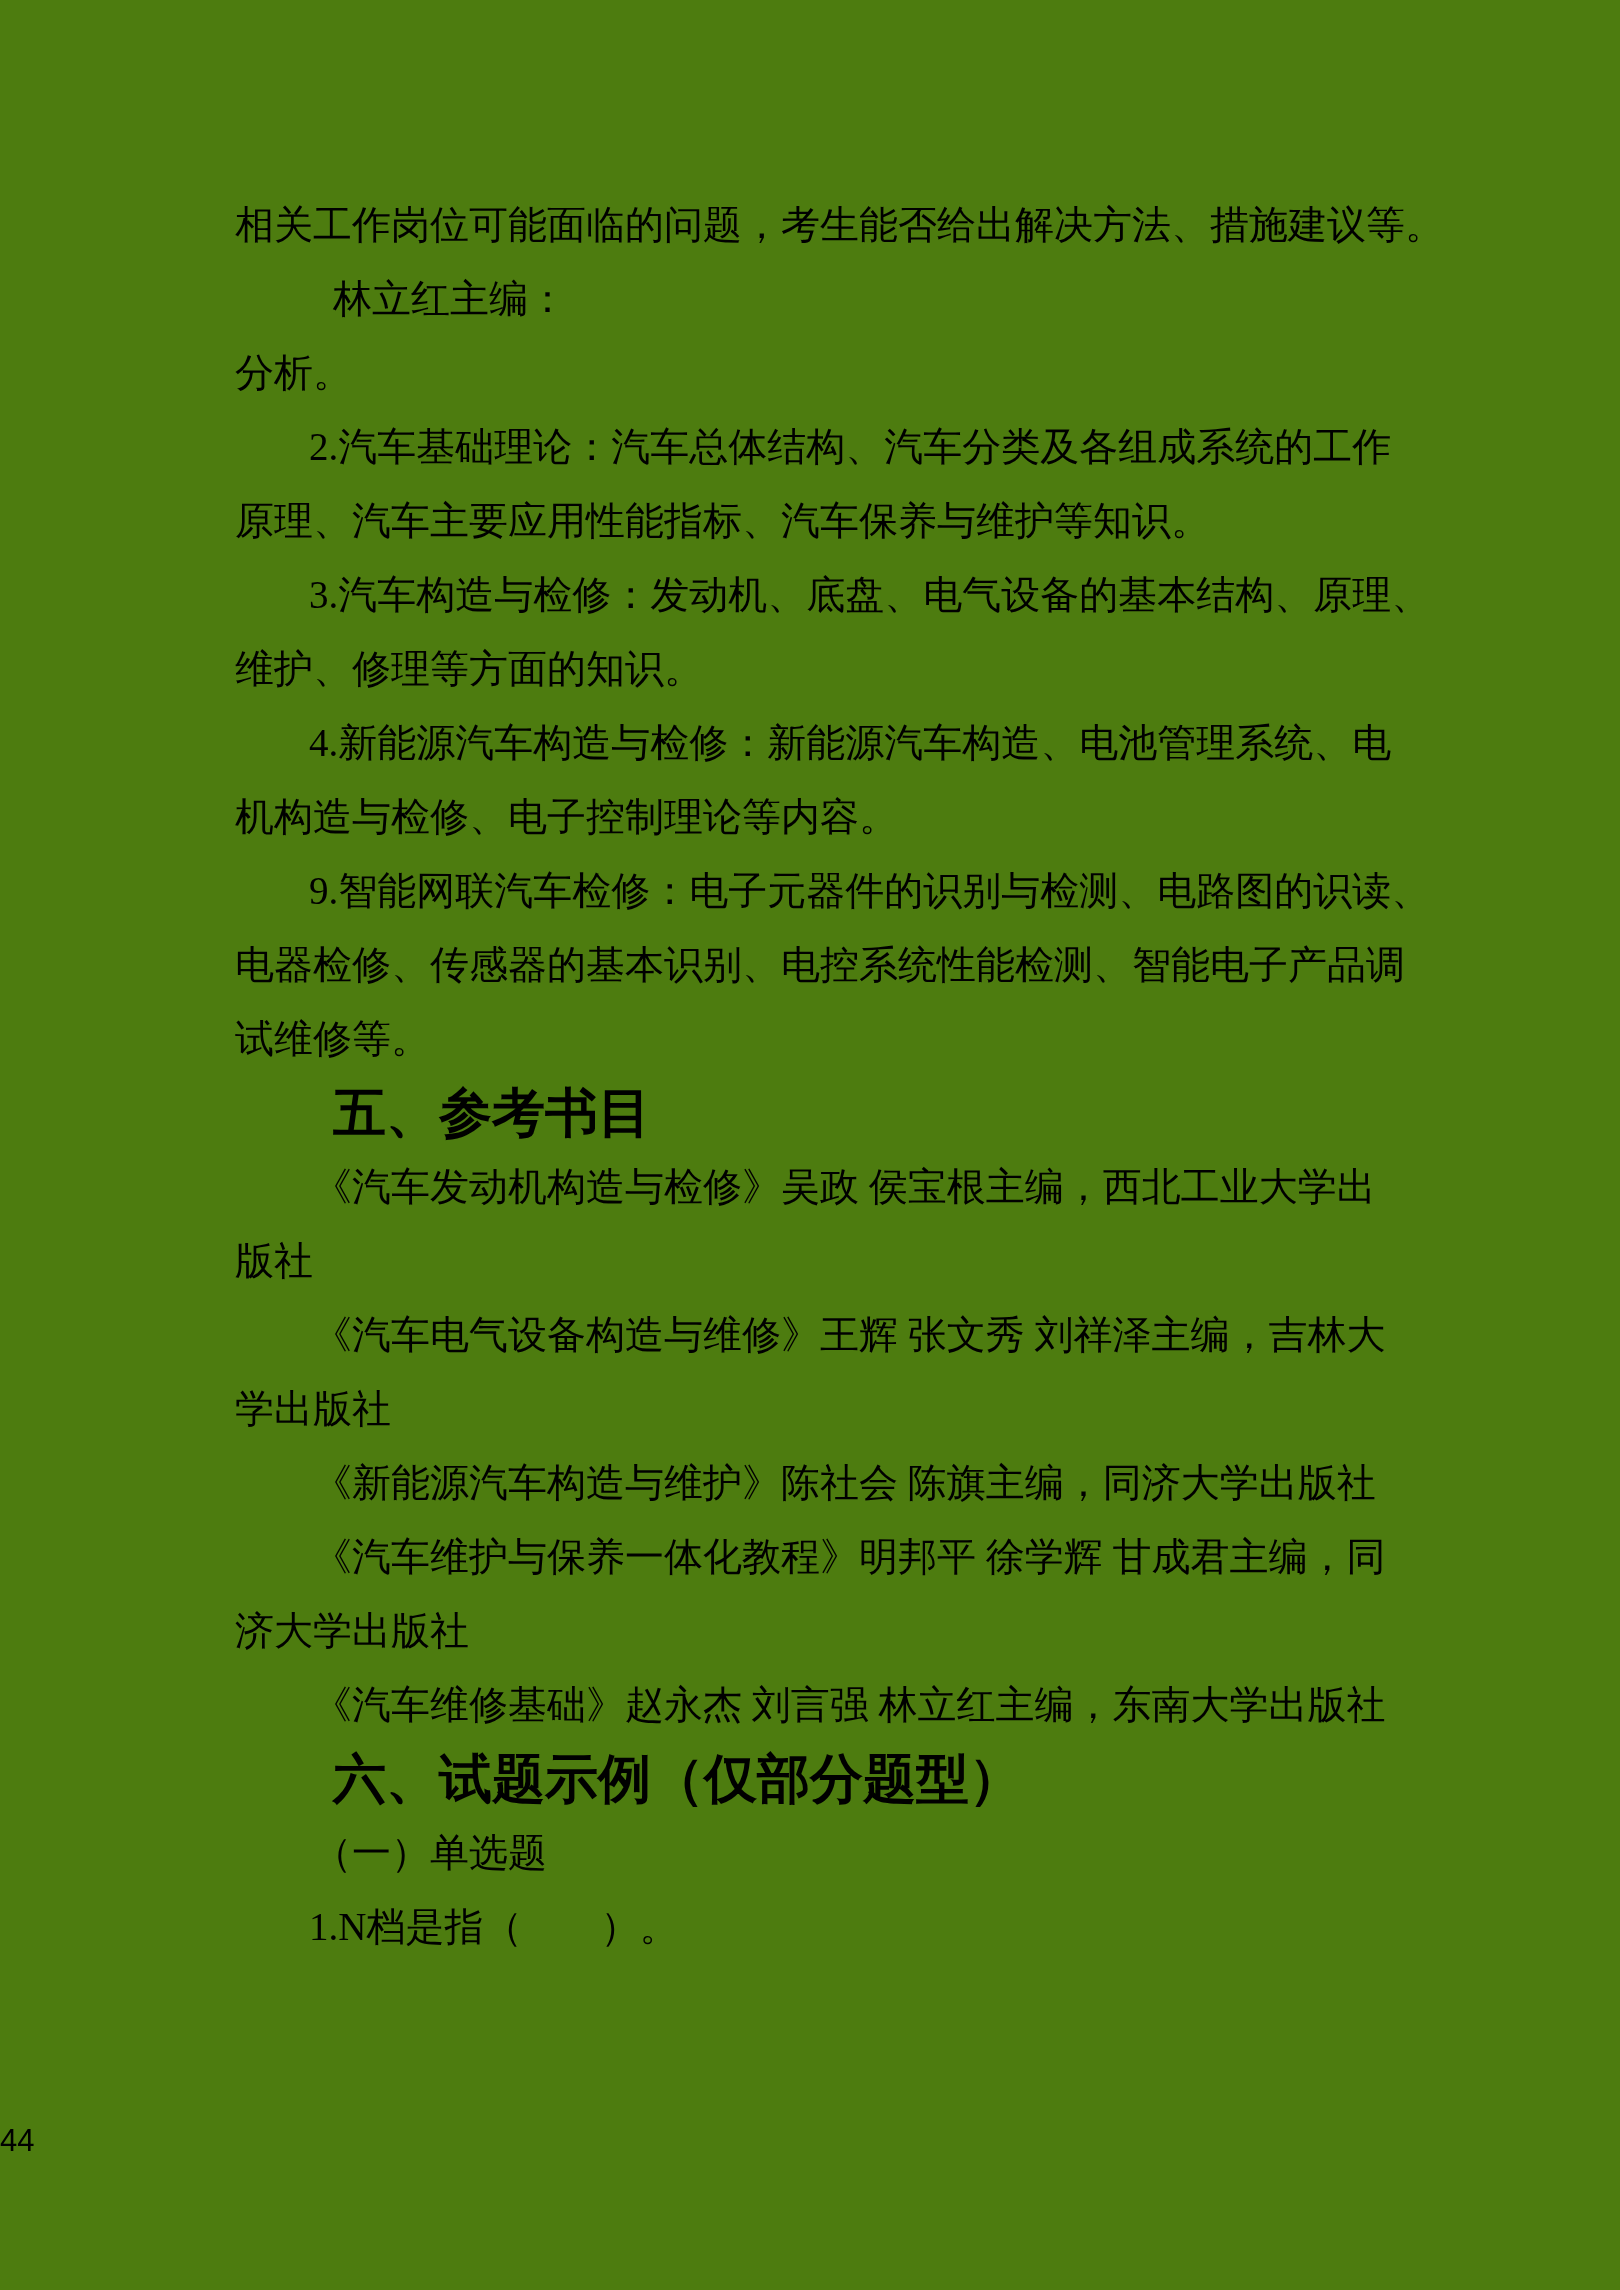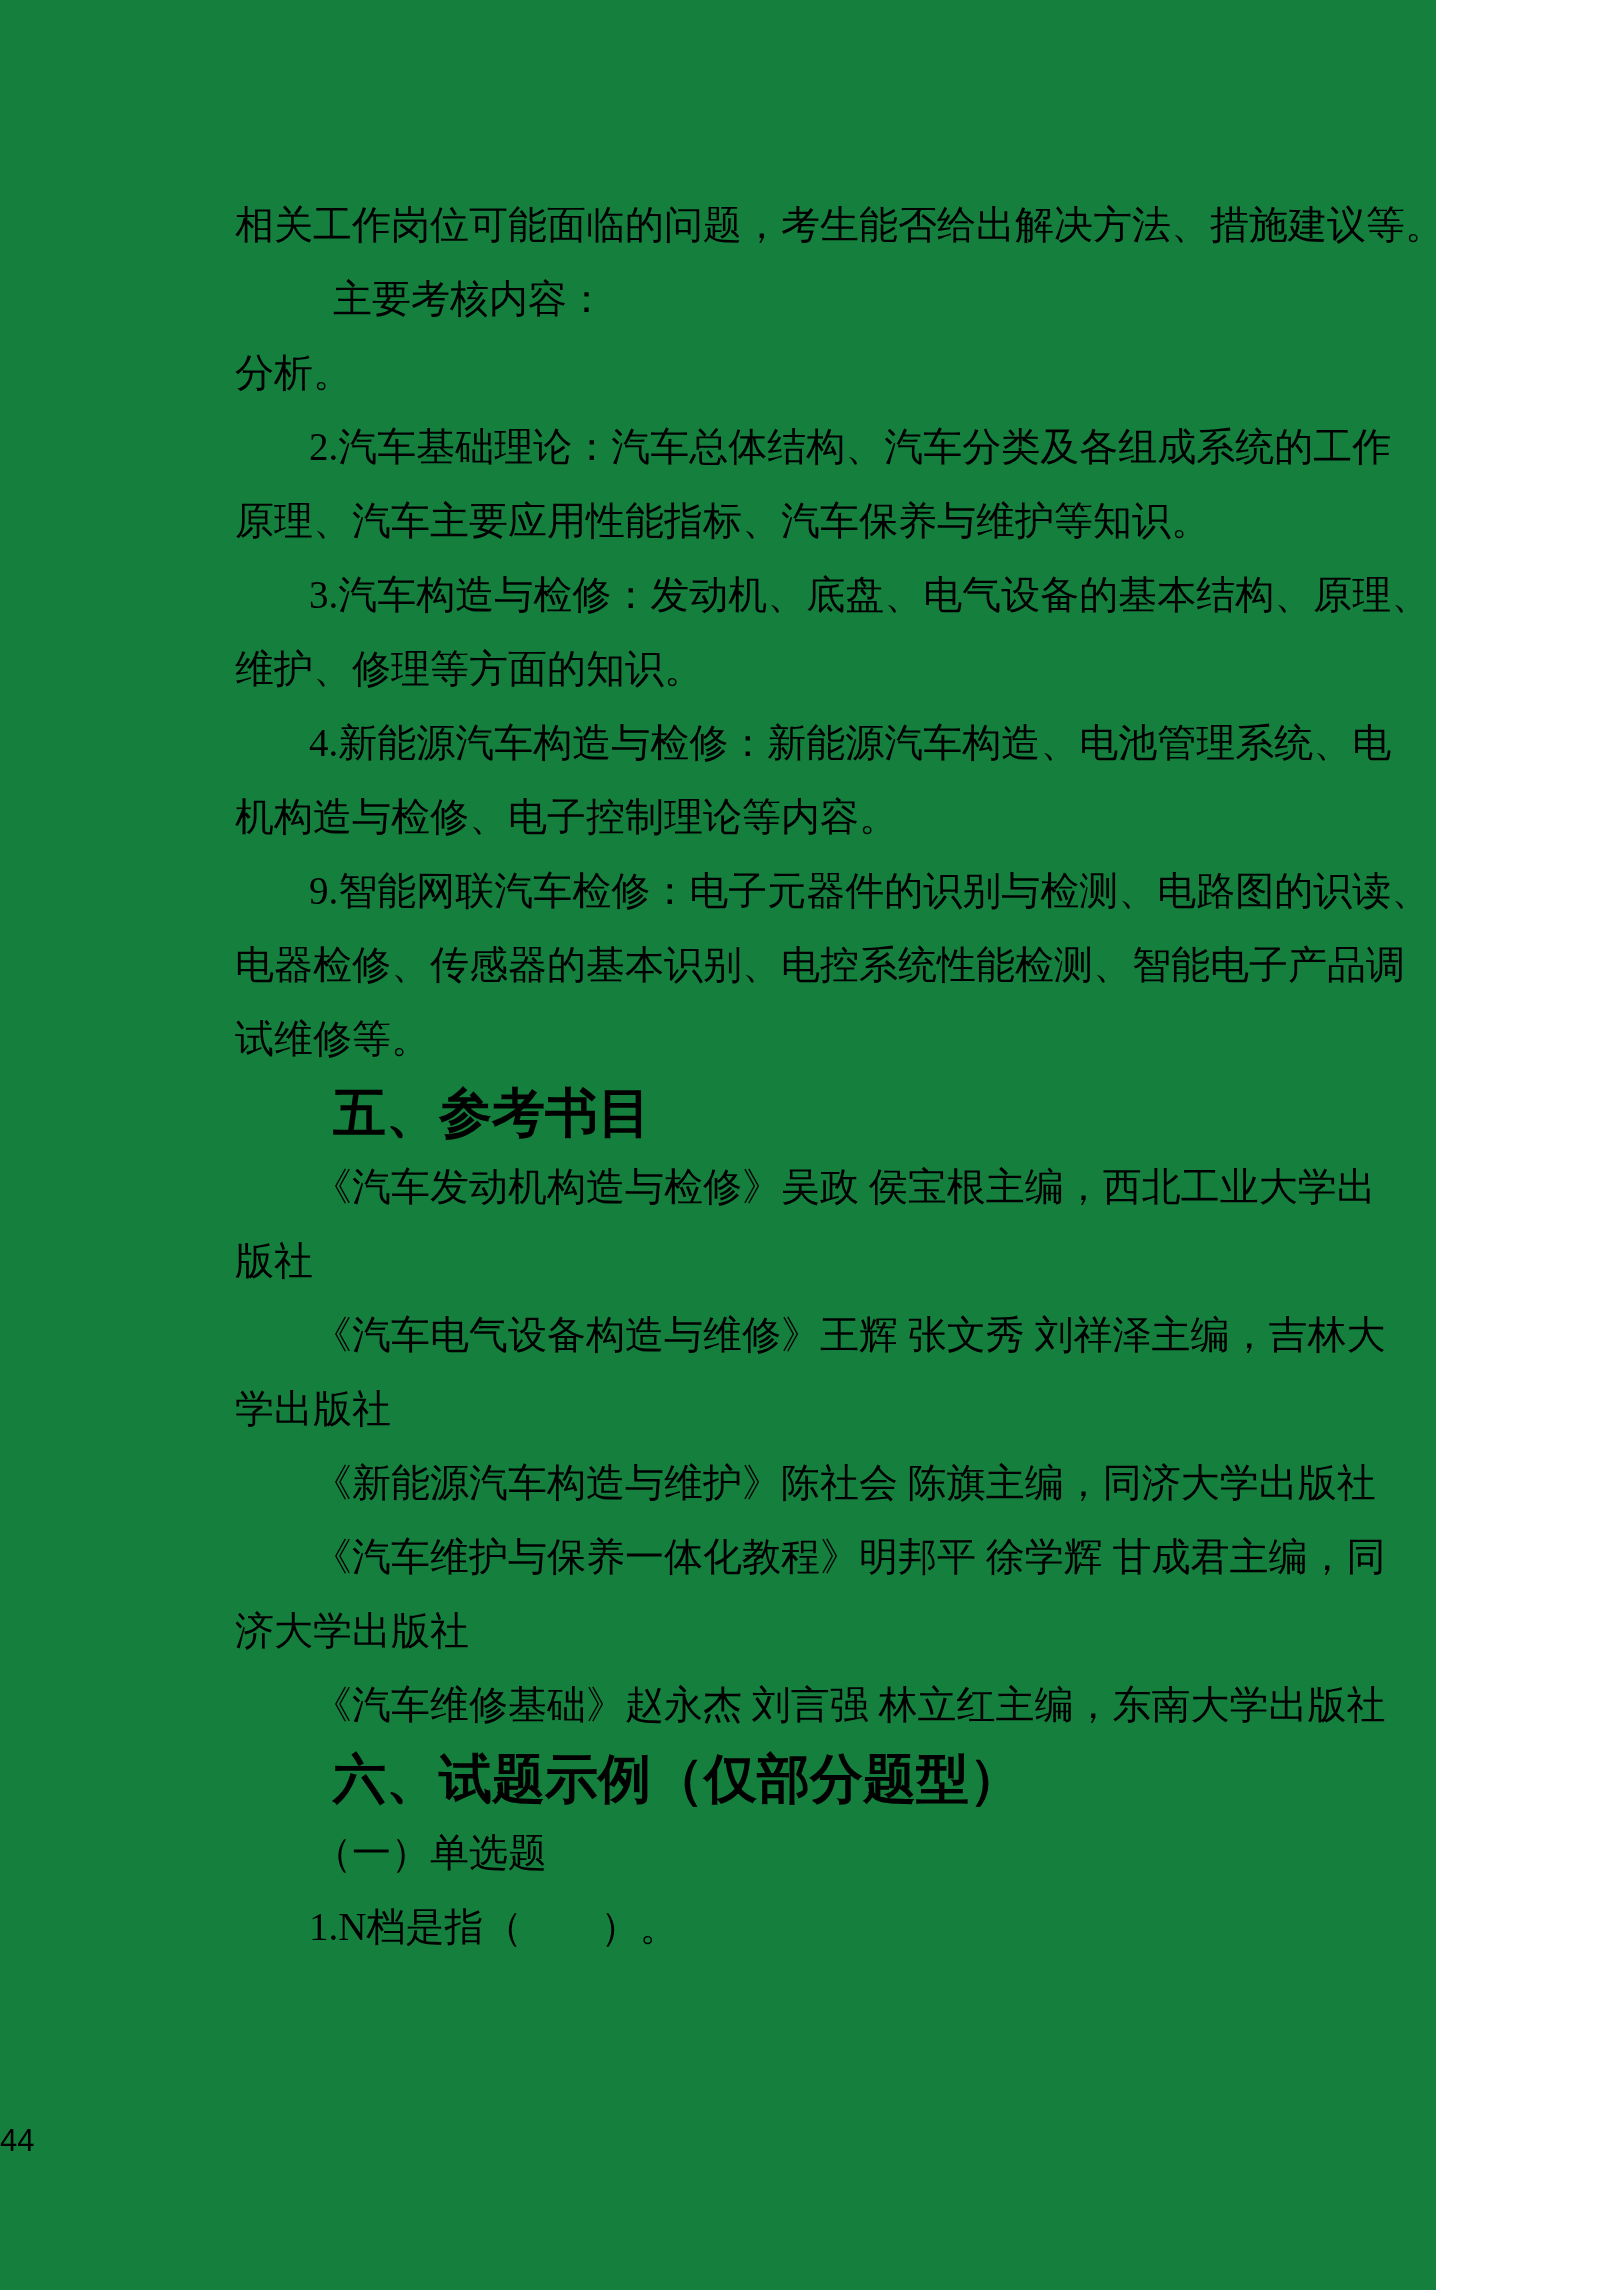--- a/index.html
+++ b/index.html
@@ -2,23 +2,23 @@
 <html><head>
 <meta charset="utf-8">
 <style>
   html, body {
     margin: 0;
     padding: 0;
     background: #ffffff;
   }
   .page {
     position: relative;
-    width: 1436px;
+    width: 1620px;
     height: 2291px;
-    background: #15803d;
+    background: #4d7c0f;
     color: #000000;
     overflow: hidden;
   }
   .content {
     position: absolute;
     left: 235px;
     top: 188px;
     width: 1161px;
   }
   .line {
@@ -50,21 +50,21 @@
     font-family: "Liberation Sans", "DejaVu Sans", sans-serif;
     color: #000000;
   }
 </style>
 </head>
 <body>
 
 <div class="page">
   <div class="content">
     <div class="line">相关工作岗位可能面临的问题，考生能否给出解决方法、措施建议等。</div>
-    <div class="line ind-m">主要考核内容：</div>
+    <div class="line ind-m">林立红主编：</div>
     <div class="line">分析。</div>
     <div class="line ind-n">2.汽车基础理论：汽车总体结构、汽车分类及各组成系统的工作</div>
     <div class="line">原理、汽车主要应用性能指标、汽车保养与维护等知识。</div>
     <div class="line ind-n">3.汽车构造与检修：发动机、底盘、电气设备的基本结构、原理、</div>
     <div class="line">维护、修理等方面的知识。</div>
     <div class="line ind-n">4.新能源汽车构造与检修：新能源汽车构造、电池管理系统、电</div>
     <div class="line">机构造与检修、电子控制理论等内容。</div>
     <div class="line ind-n">9.智能网联汽车检修：电子元器件的识别与检测、电路图的识读、</div>
     <div class="line">电器检修、传感器的基本识别、电控系统性能检测、智能电子产品调</div>
     <div class="line">试维修等。</div>

